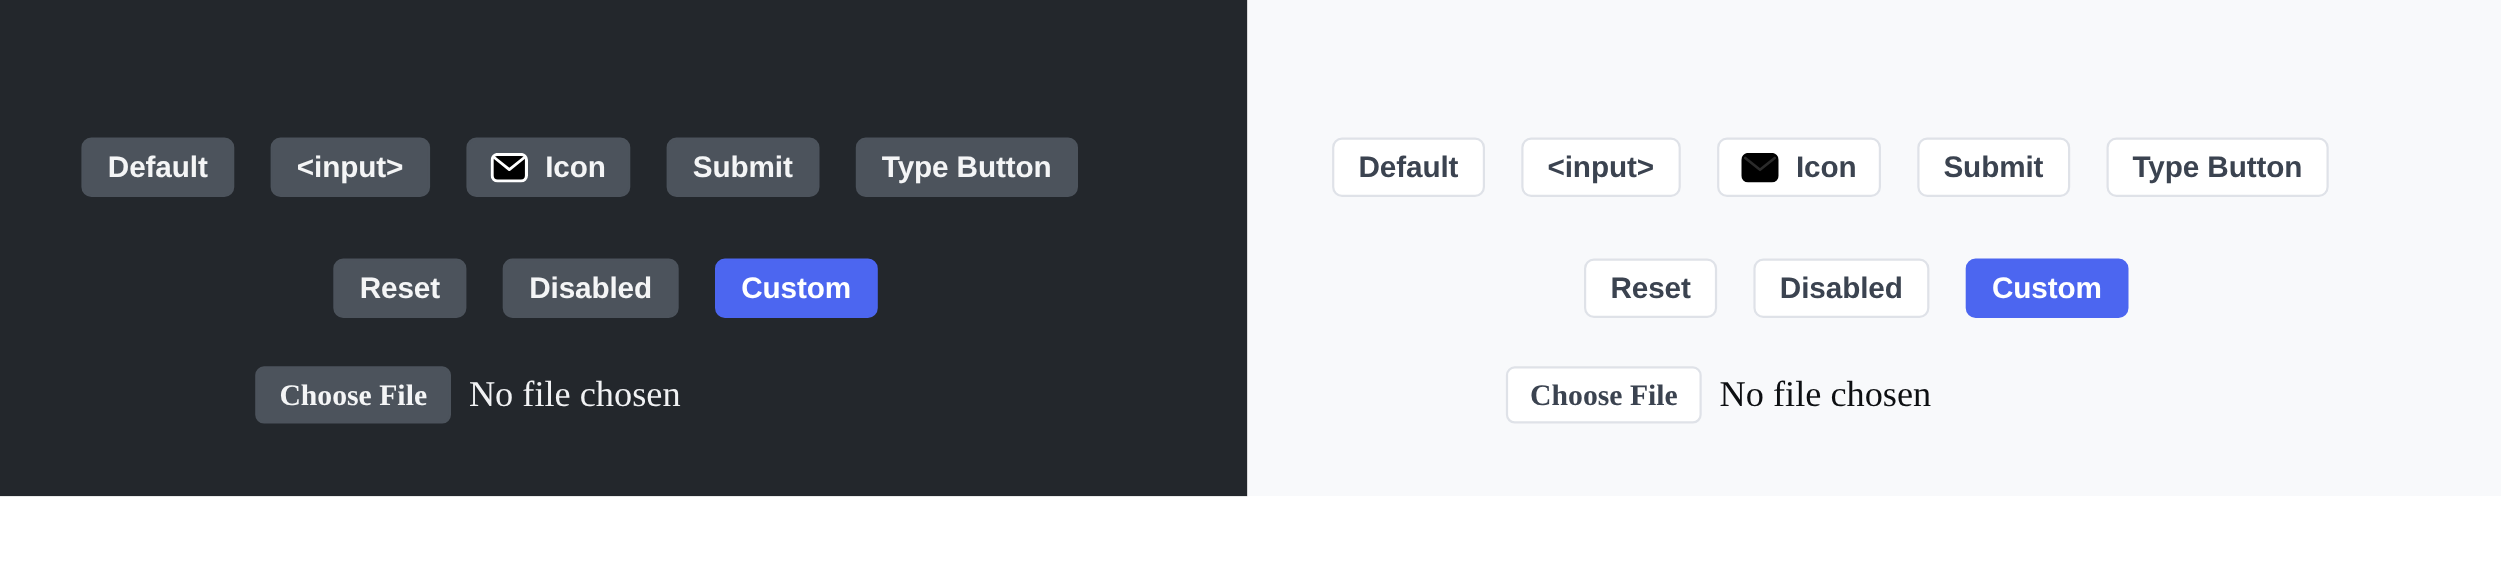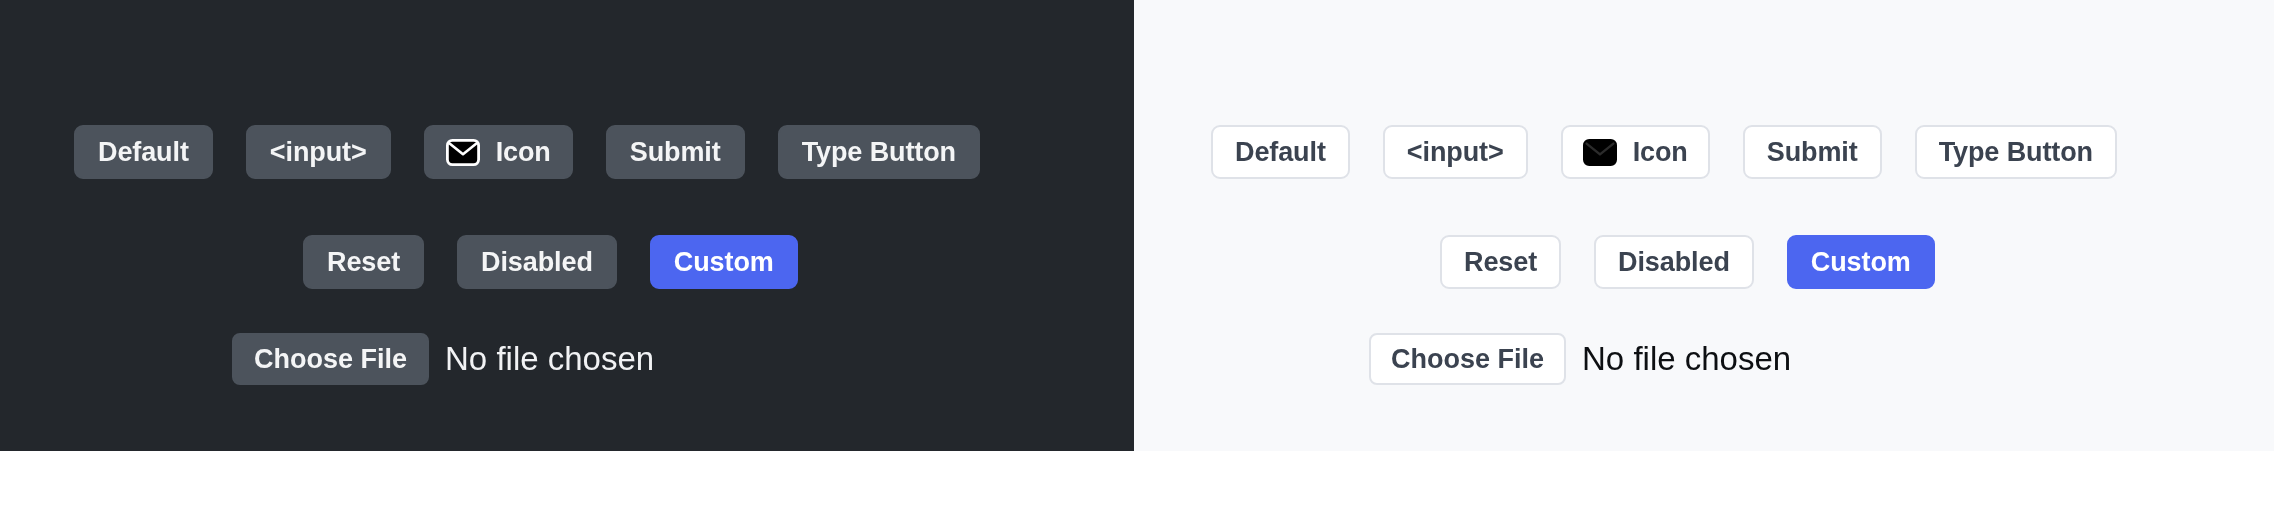--- a/index.html
+++ b/index.html
@@ -96,20 +96,21 @@
     position: relative;
     flex: 0 0 auto;
   }
   .envelope svg { display: block; }
 
   
   .file-field {
     display: inline-flex;
     align-items: center;
     gap: 16px;
+    font-family: Liberation Serif, serif;
   }
   .file-btn {
     display: inline-flex;
     align-items: center;
     justify-content: center;
     box-sizing: border-box;
     height: 52px;
     padding: 0 20px;
     border-radius: 8px;
     font-size: 27px;

